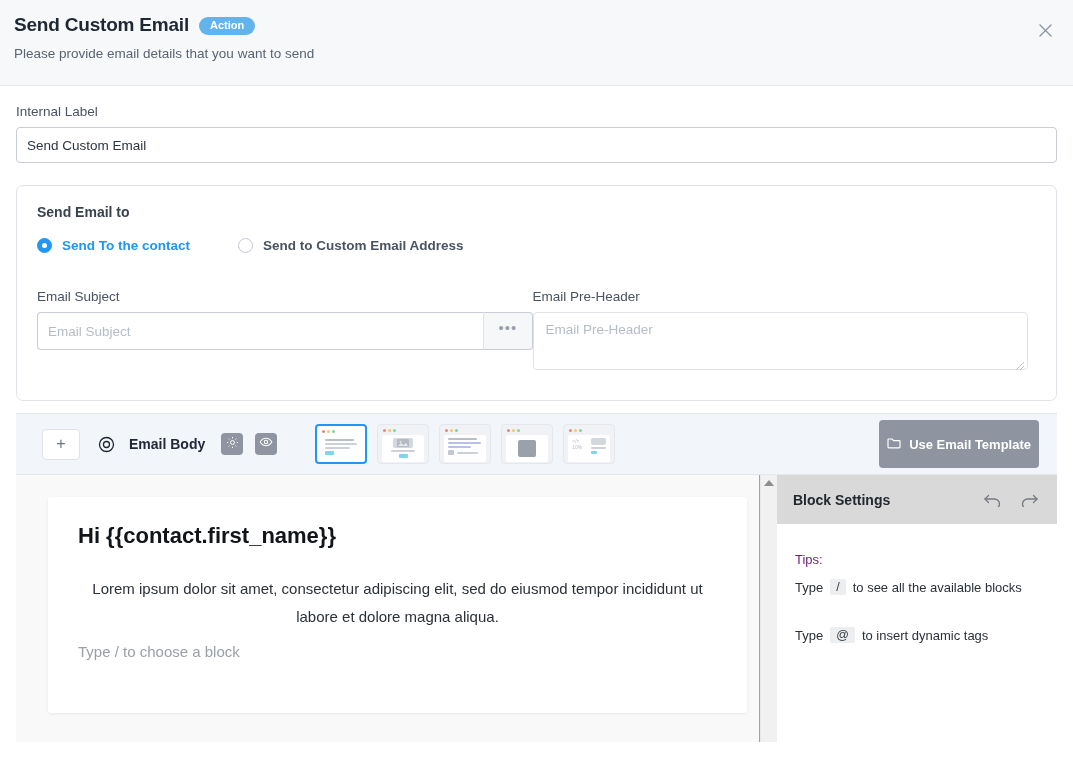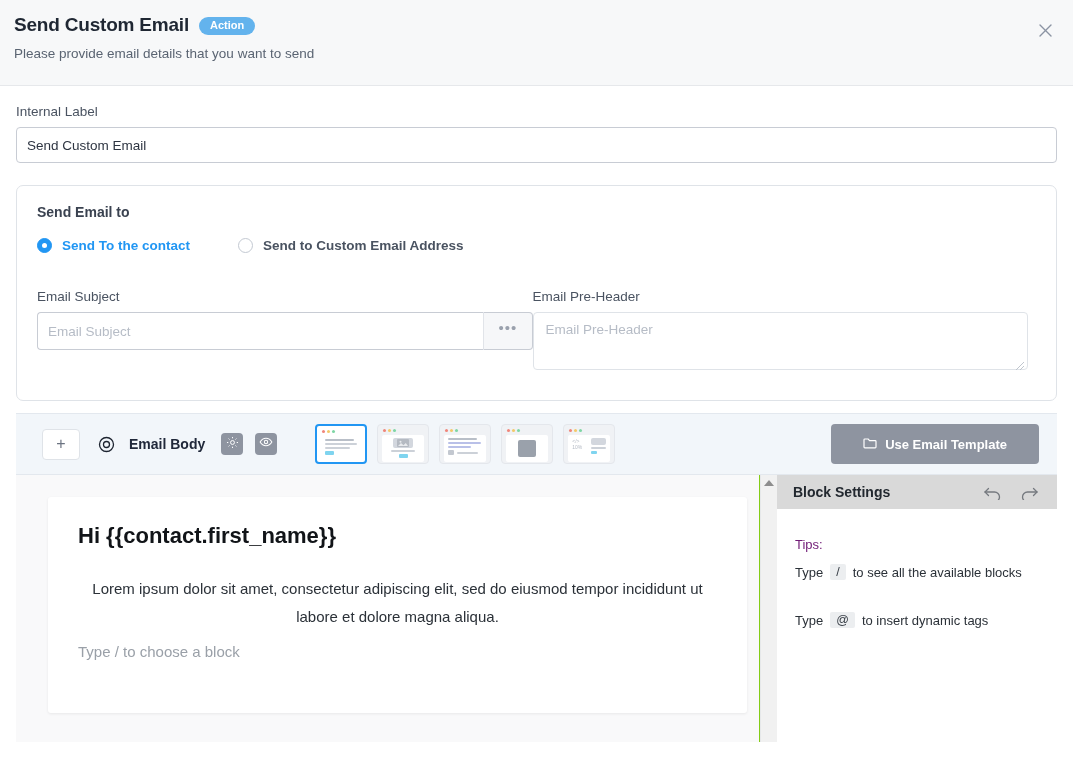--- a/index.html
+++ b/index.html
@@ -249,22 +249,22 @@
   .tcode { font-size: 5px; color: #b4bac4; line-height: 1.2; }
 
   .use-template-btn {
     margin-left: auto;
     background: #8e94a0;
     color: #ffffff;
     font-size: 13px;
     font-weight: bold;
     border: none;
     border-radius: 4px;
-    height: 40px;
-    padding: 0 32px;
+    height: 48px;
+    padding: 0 8px;
     display: flex; align-items: center; gap: 8px;
     cursor: pointer;
     font-family: "Liberation Sans", sans-serif;
   }
 
   
   .editor-area {
     display: flex;
     height: 267px;
     background: #ffffff;
@@ -321,21 +321,21 @@
     border-bottom: 6px solid #8d8d8d;
   }
 
   .block-settings {
     width: 280px;
     background: #ffffff;
     display: flex;
     flex-direction: column;
   }
   .bs-header {
-    height: 34px;
+    height: 49px;
     background: #d9d9d9;
     display: flex;
     align-items: center;
     padding: 0 18px 0 16px;
     gap: 10px;
   }
   .bs-title {
     font-size: 14px;
     font-weight: bold;
     color: #22282f;

